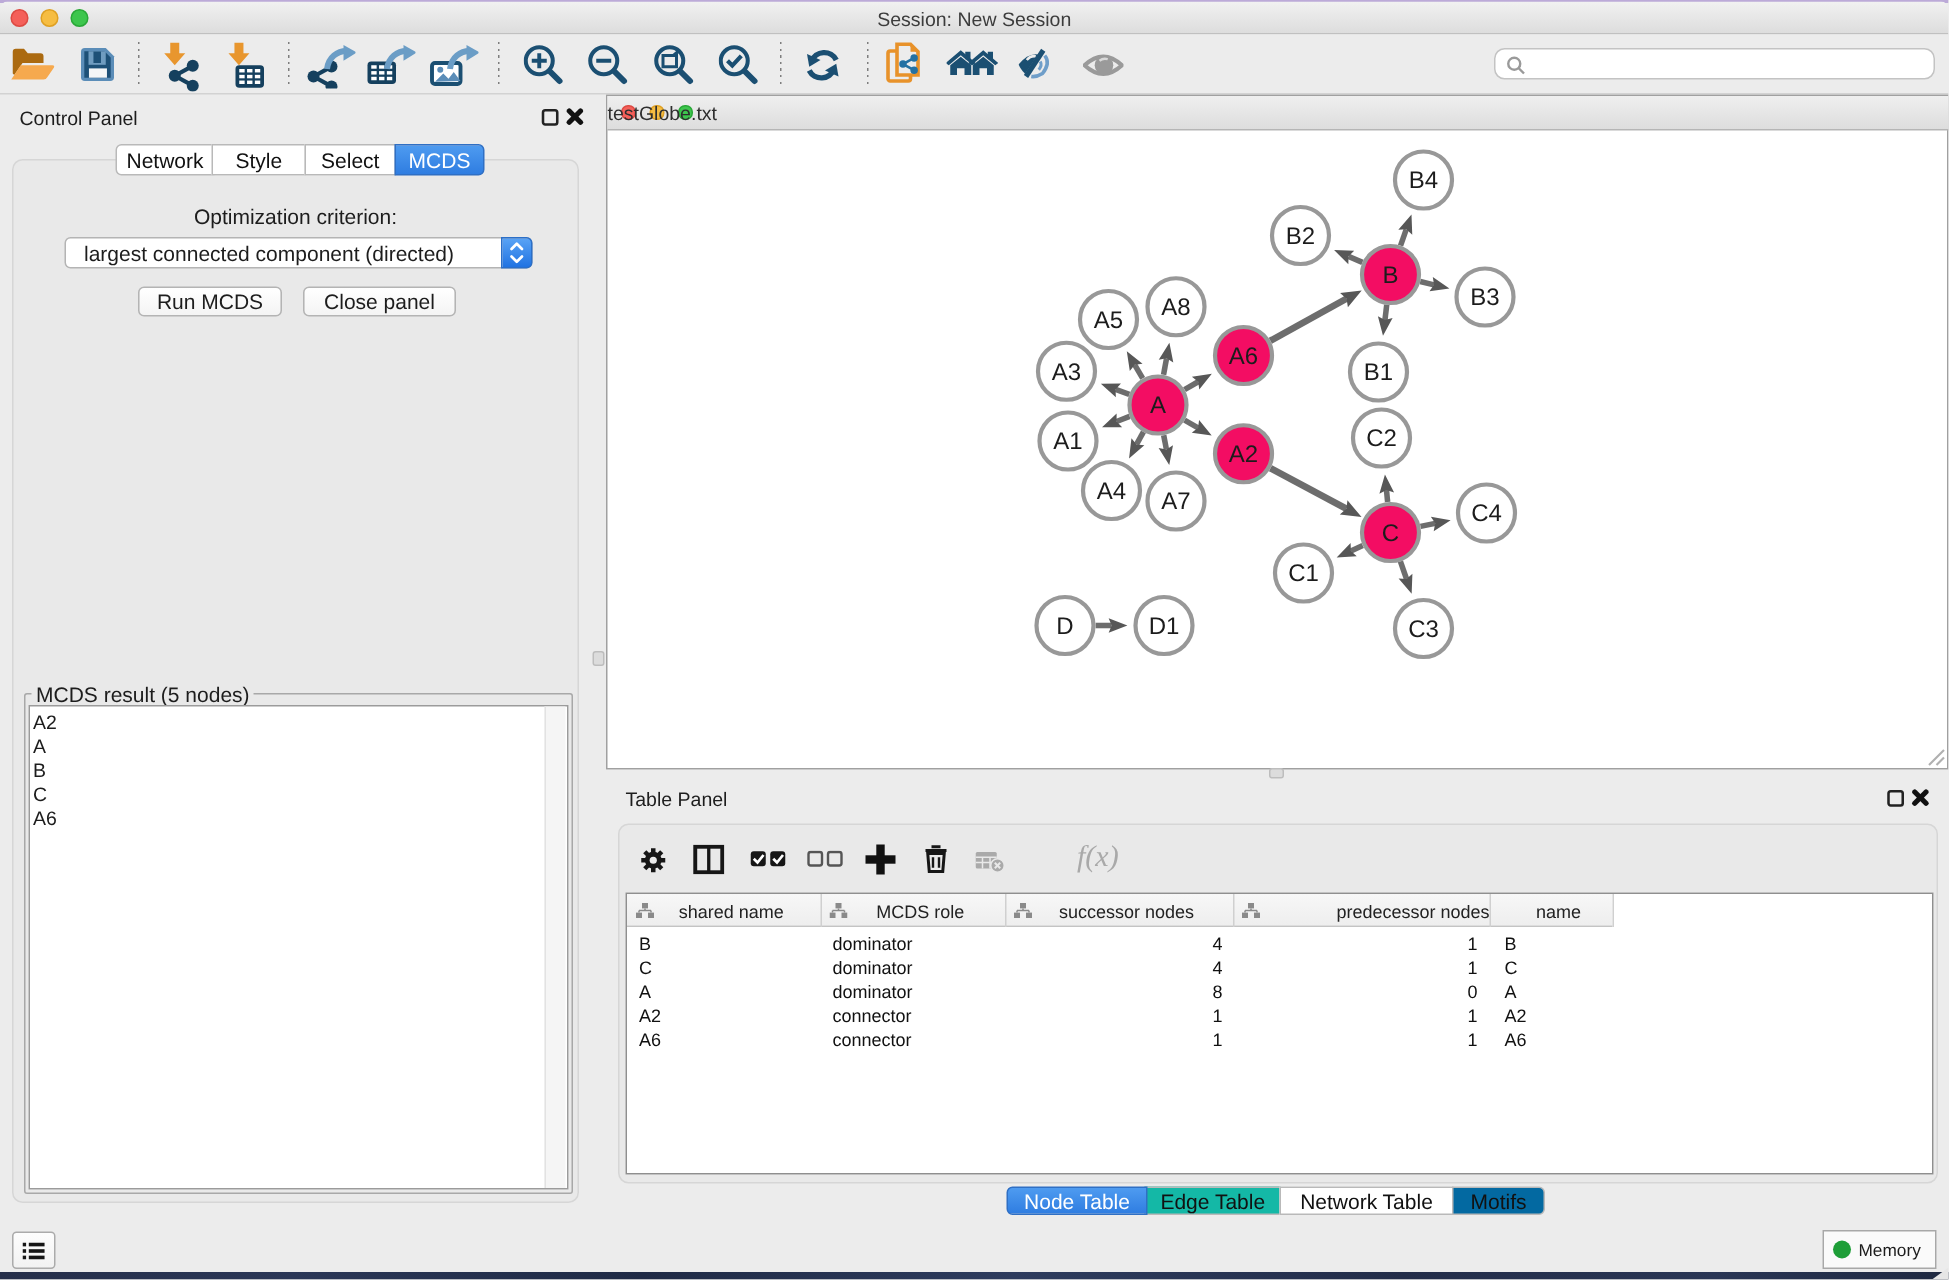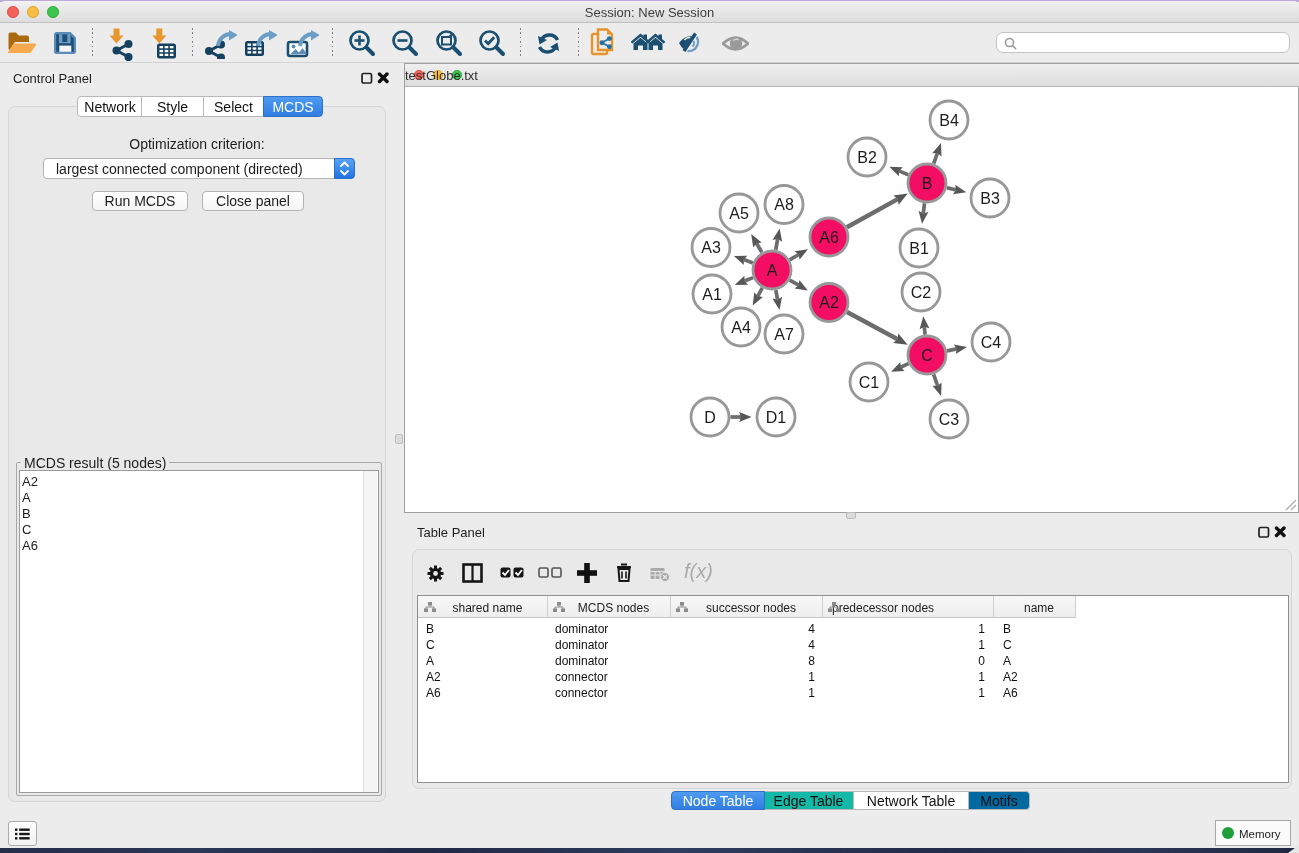--- a/index.html
+++ b/index.html
@@ -374,38 +374,38 @@
       <line x1="0.5" y1="9" x2="14.5" y2="9"></line>
       <line x1="5" y1="5.5" x2="5" y2="13"></line>
       <line x1="10" y1="5.5" x2="10" y2="13"></line>
     </g>
     <circle cx="15" cy="11" r="4.5" fill="#aaa" stroke="#e9e9e9" stroke-width="1"></circle>
     <g stroke="#e9e9e9" stroke-width="1.4">
       <line x1="13.2" y1="9.2" x2="16.8" y2="12.8"></line>
       <line x1="16.8" y1="9.2" x2="13.2" y2="12.8"></line>
     </g>
   </svg>
-<div class="abs" style="left:684px;top:560px;font-family:Liberation Sans, sans-serif;font-style:italic;font-size:20px;color:#a9a9a9">f(x)</div>
+<div class="abs" style="left:718px;top:560px;font-family:Liberation Serif, serif;font-style:italic;font-size:20px;color:#a9a9a9">f(x)</div>
 <div class="abs" style="left:417px;top:595px;width:872px;height:188px;background:#fff;border:1px solid #8f8f8f"></div>
 <div class="abs" style="left:418px;top:596px;width:657px;height:22px;background:linear-gradient(#f7f7f7,#eeeeee);border-bottom:1px solid #c4c4c4"></div>
 <div class="abs" style="left:428px;top:601px;width:119px;text-align:center;font-size:12px;color:#222">shared name</div>
 <svg class="abs" style="left:424px;top:602px" width="12" height="10" viewBox="0 0 12 10">
     <g fill="#8a8a8a">
       <rect x="4" y="0" width="4" height="3.6"></rect>
       <rect x="0" y="6.4" width="4" height="3.6"></rect>
       <rect x="8" y="6.4" width="4" height="3.6"></rect>
     </g>
     <g stroke="#8a8a8a" stroke-width="1">
       <line x1="6" y1="3.6" x2="6" y2="5"></line>
       <line x1="2" y1="5" x2="10" y2="5"></line>
       <line x1="2" y1="5" x2="2" y2="6.4"></line>
       <line x1="10" y1="5" x2="10" y2="6.4"></line>
     </g>
   </svg>
-<div class="abs" style="left:557px;top:601px;width:113px;text-align:center;font-size:12px;color:#222">MCDS nodes</div>
+<div class="abs" style="left:557px;top:601px;width:113px;text-align:center;font-size:12px;color:#222">MCDS role</div>
 <svg class="abs" style="left:553px;top:602px" width="12" height="10" viewBox="0 0 12 10">
     <g fill="#8a8a8a">
       <rect x="4" y="0" width="4" height="3.6"></rect>
       <rect x="0" y="6.4" width="4" height="3.6"></rect>
       <rect x="8" y="6.4" width="4" height="3.6"></rect>
     </g>
     <g stroke="#8a8a8a" stroke-width="1">
       <line x1="6" y1="3.6" x2="6" y2="5"></line>
       <line x1="2" y1="5" x2="10" y2="5"></line>
       <line x1="2" y1="5" x2="2" y2="6.4"></line>
@@ -421,21 +421,21 @@
       <rect x="8" y="6.4" width="4" height="3.6"></rect>
     </g>
     <g stroke="#8a8a8a" stroke-width="1">
       <line x1="6" y1="3.6" x2="6" y2="5"></line>
       <line x1="2" y1="5" x2="10" y2="5"></line>
       <line x1="2" y1="5" x2="2" y2="6.4"></line>
       <line x1="10" y1="5" x2="10" y2="6.4"></line>
     </g>
   </svg>
 <div class="abs" style="left:670px;top:596px;width:1px;height:22px;background:#d0d0d0"></div>
-<div class="abs" style="left:832px;top:601px;width:161px;text-align:left;font-size:12px;color:#222">predecessor nodes</div>
+<div class="abs" style="left:832px;top:601px;width:161px;text-align:right;font-size:12px;color:#222">predecessor nodes</div>
 <svg class="abs" style="left:828px;top:602px" width="12" height="10" viewBox="0 0 12 10">
     <g fill="#8a8a8a">
       <rect x="4" y="0" width="4" height="3.6"></rect>
       <rect x="0" y="6.4" width="4" height="3.6"></rect>
       <rect x="8" y="6.4" width="4" height="3.6"></rect>
     </g>
     <g stroke="#8a8a8a" stroke-width="1">
       <line x1="6" y1="3.6" x2="6" y2="5"></line>
       <line x1="2" y1="5" x2="10" y2="5"></line>
       <line x1="2" y1="5" x2="2" y2="6.4"></line>

